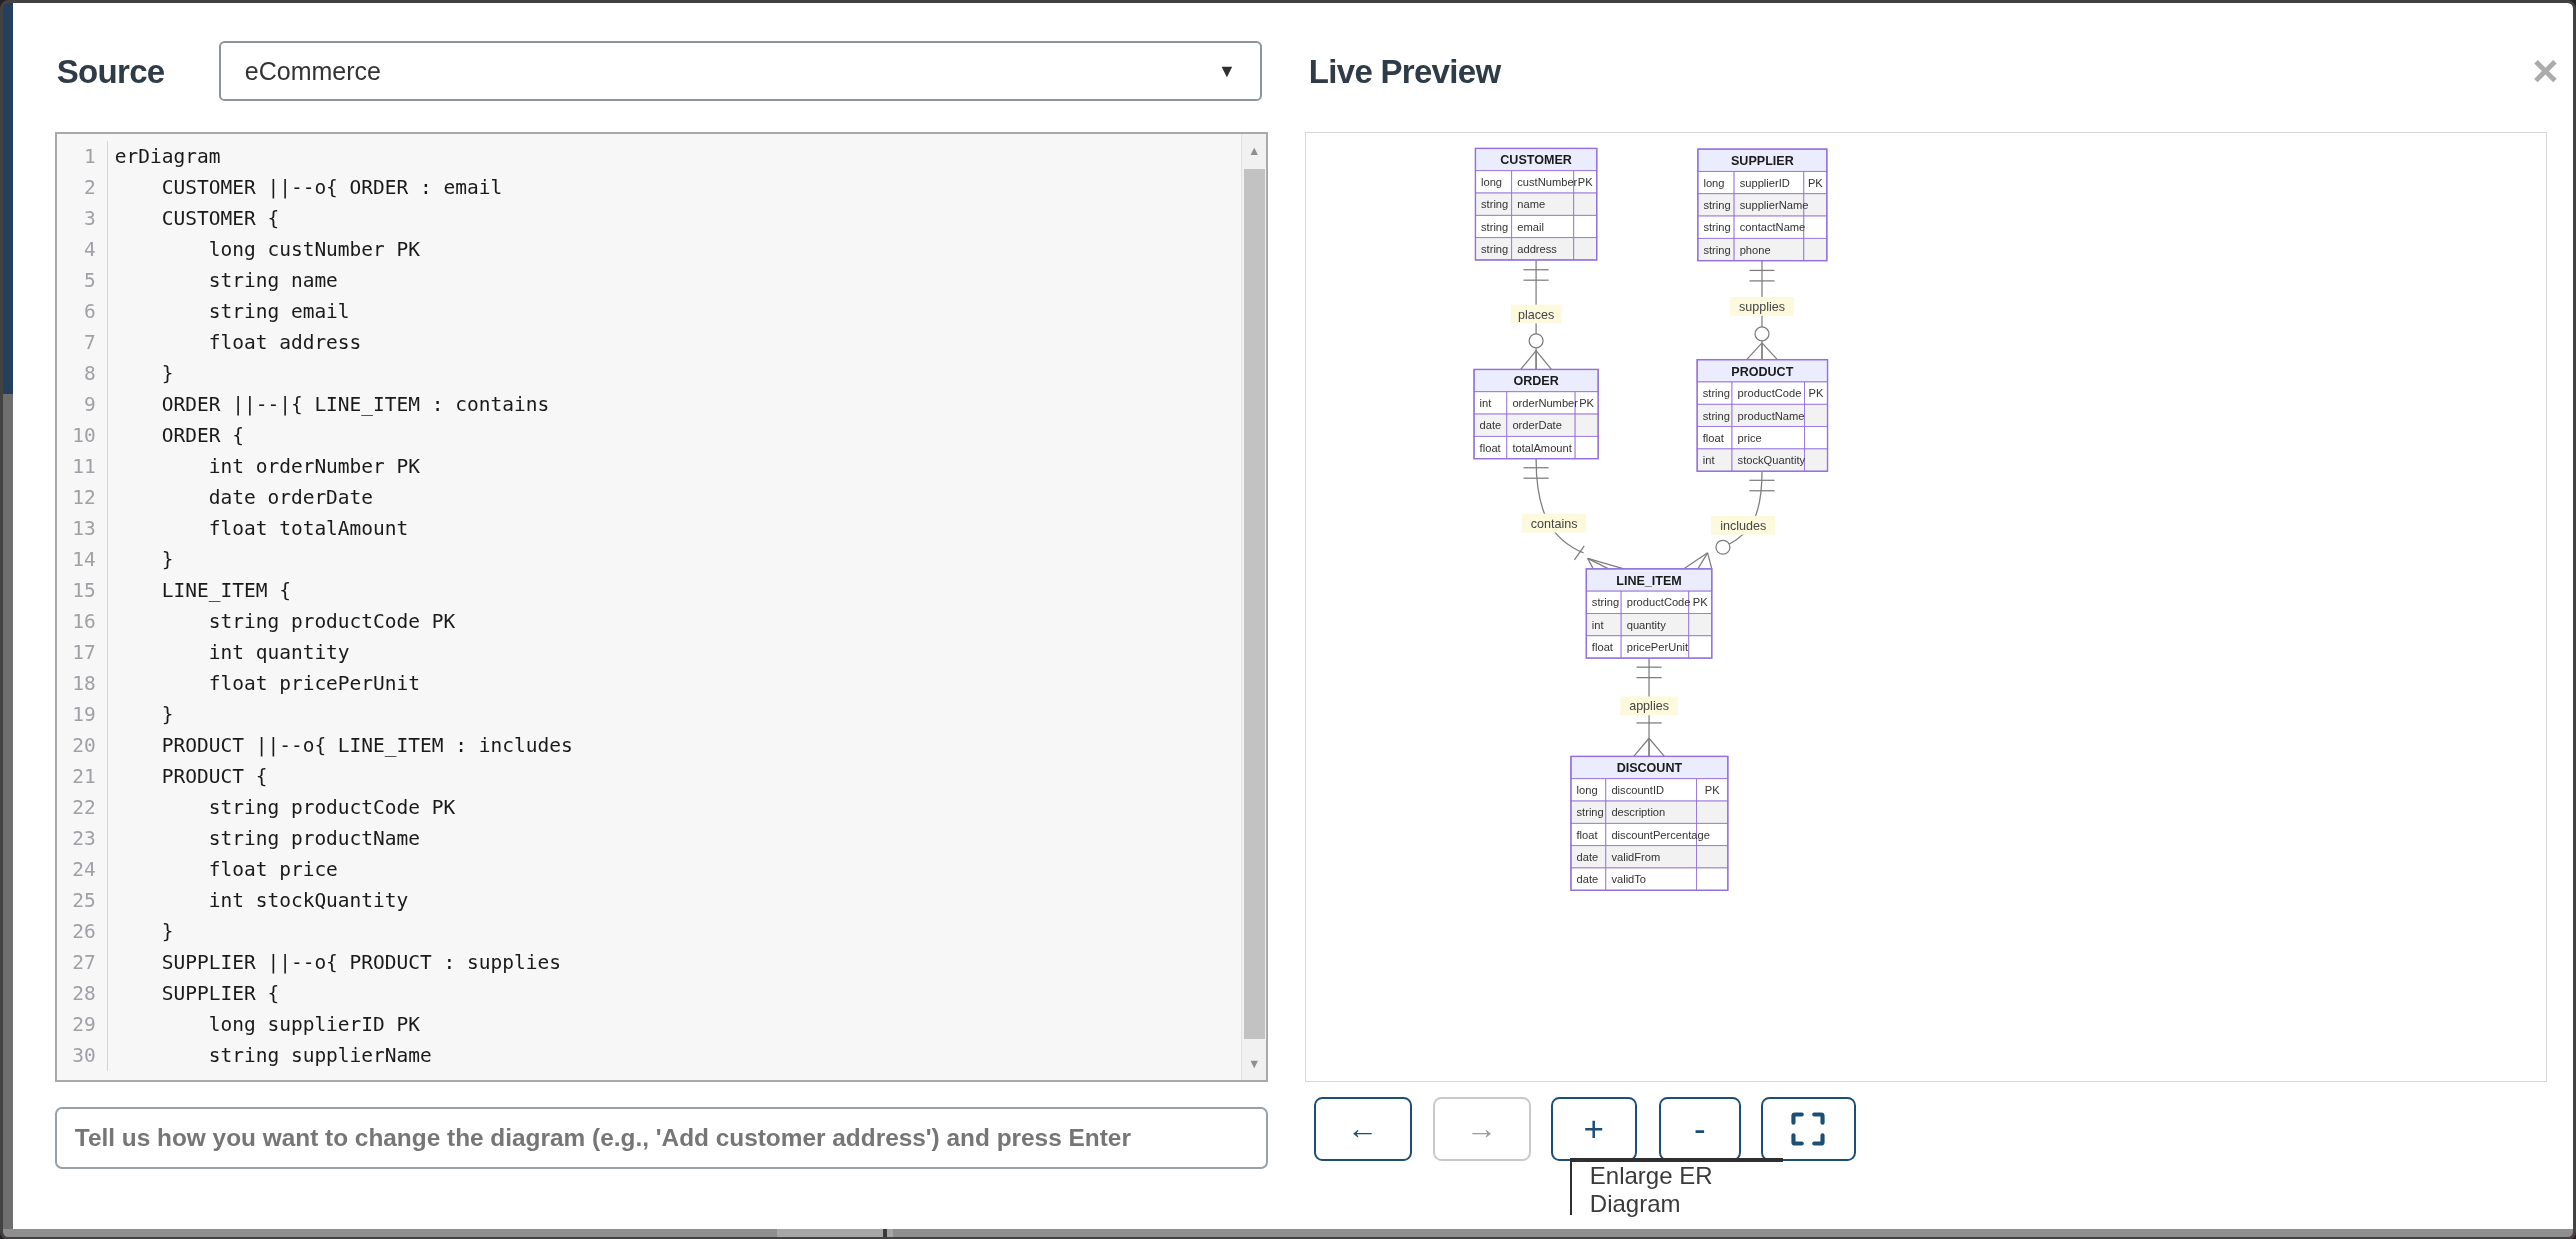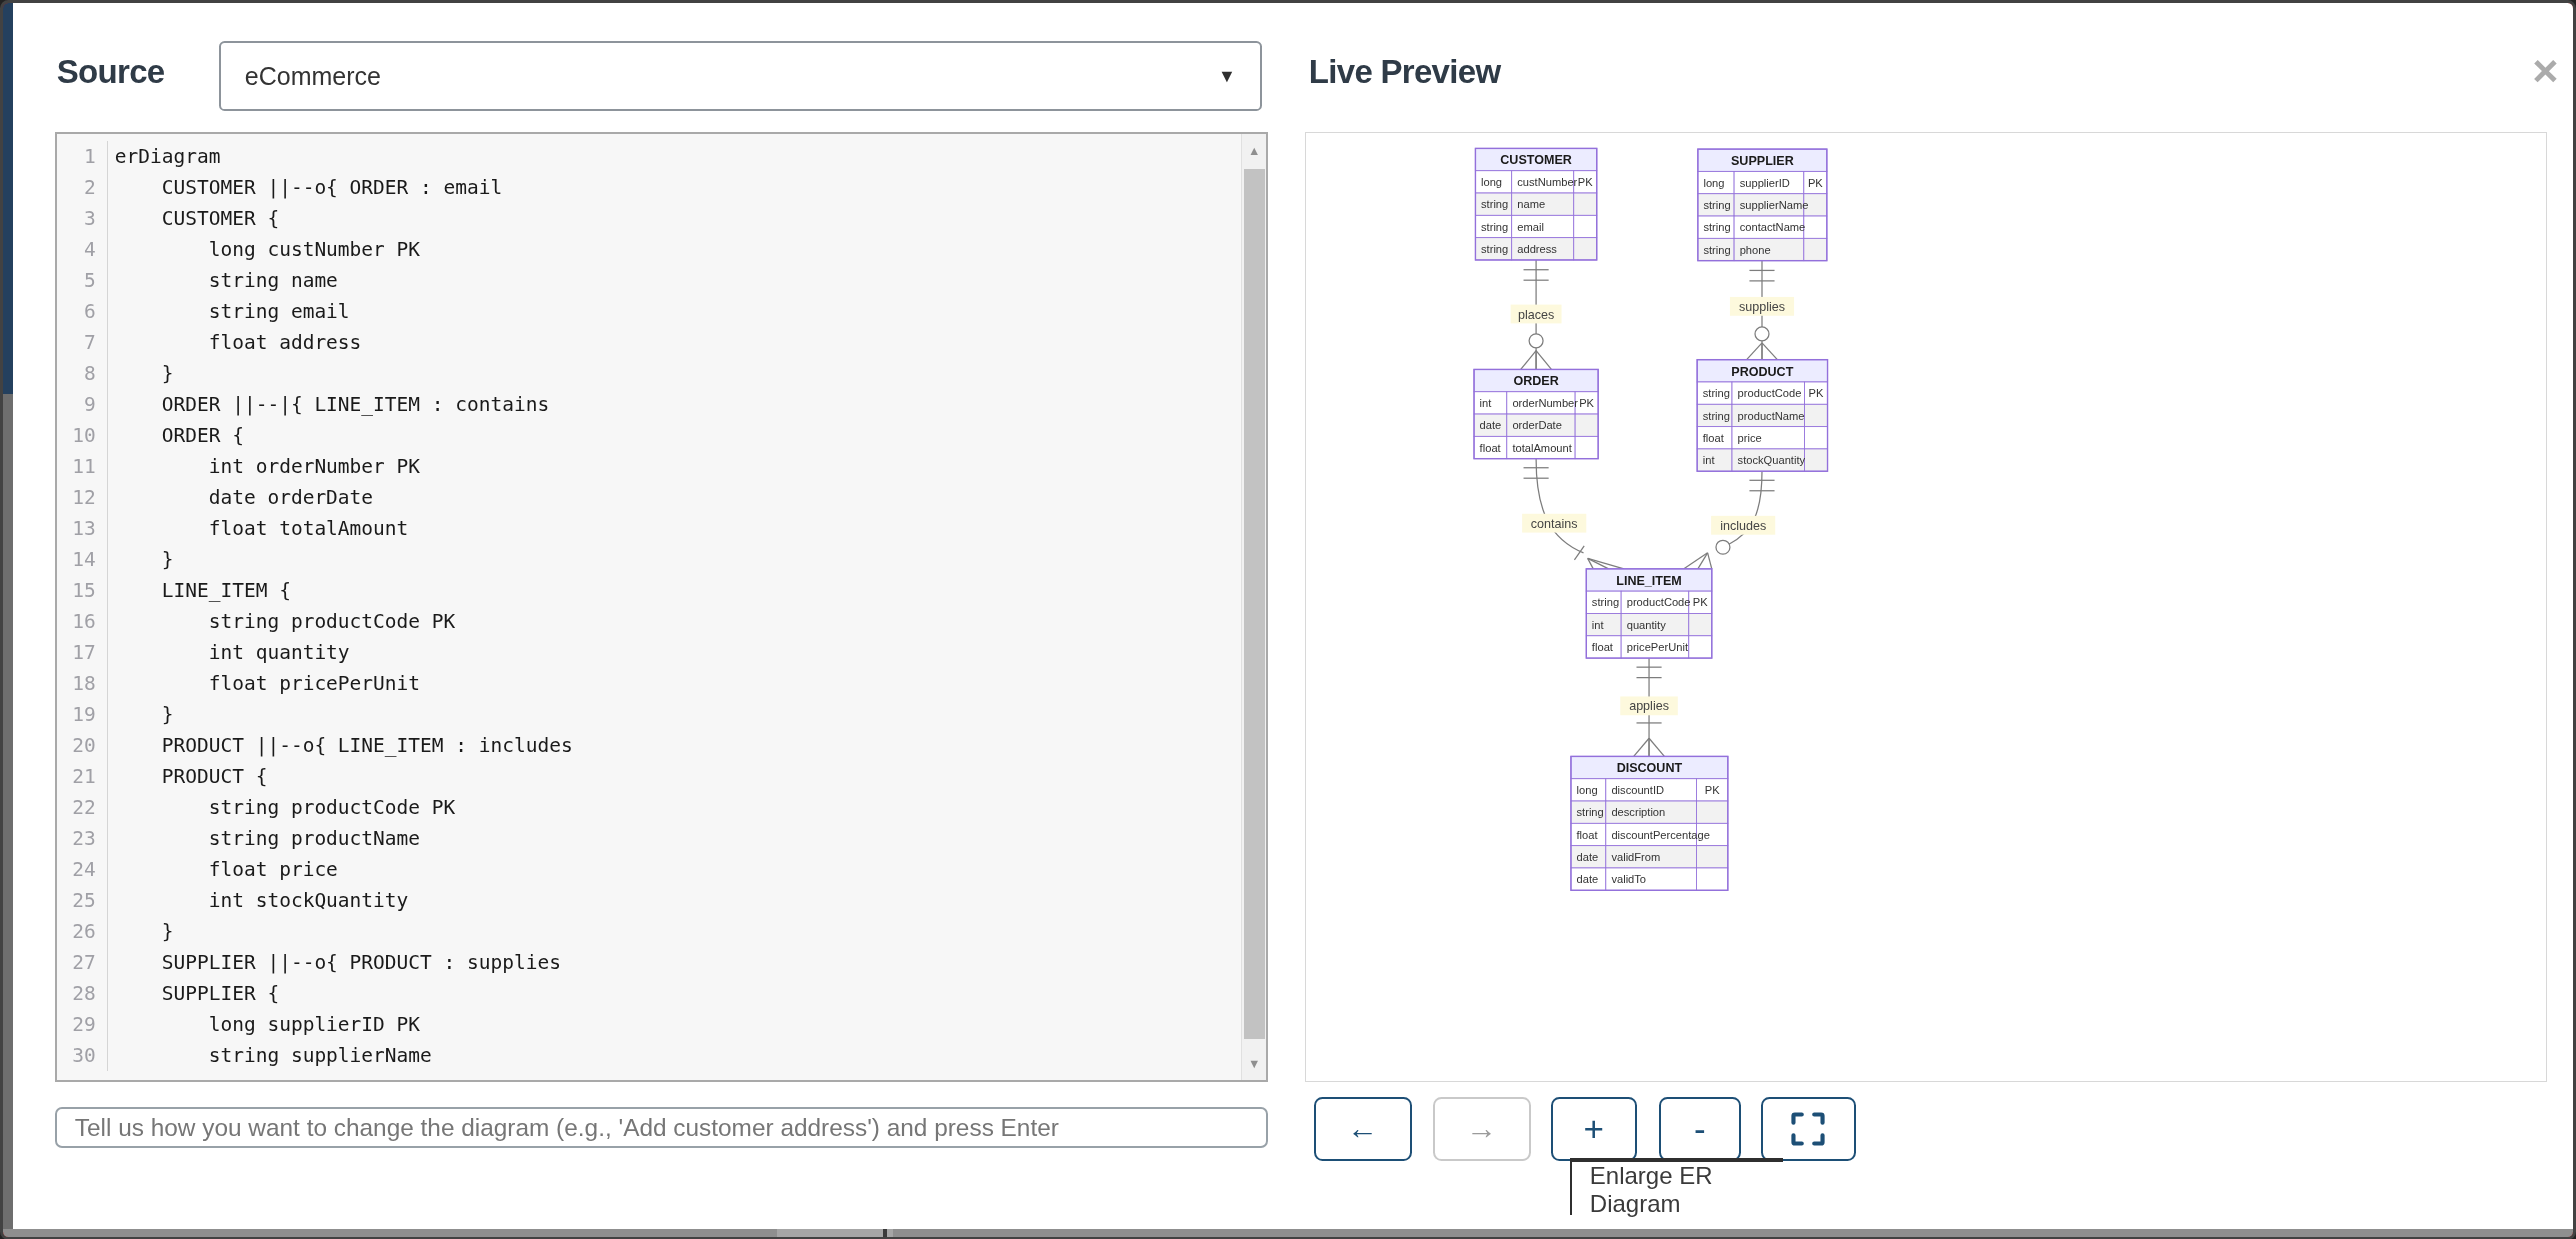--- a/index.html
+++ b/index.html
@@ -12,21 +12,21 @@
   .bg-left-gray{position:absolute;left:0;top:391px;width:9.8px;height:835px;background:#6e6e6e;}
   .bg-bottom{position:absolute;left:0;top:1226px;width:100%;height:14px;background:#8f8f8f;}
   .bg-bottom-seg{position:absolute;left:774px;top:1226px;width:116px;height:14px;background:#a6a6a6;}
   .bg-bottom-tick{position:absolute;left:880px;top:1226px;width:3.5px;height:14px;background:#3a3a3a;}
   .modal{position:absolute;left:9.8px;top:0;width:2566px;height:1226px;background:#ffffff;}
 
   .panel-heading{position:absolute;font-size:33px;font-weight:bold;color:#2f3b47;letter-spacing:-0.7px;}
   #source-heading{left:44px;top:50px;}
   #preview-heading{left:1296px;top:50px;}
 
-  .dropdown{position:absolute;left:206px;top:38px;width:1043px;height:70px;background:#fff;
+  .dropdown{position:absolute;left:206px;top:38px;width:1043px;height:60px;background:#fff;
     border:2.1px solid #8d949b;border-radius:5.6px;display:flex;align-items:center;
     padding:0 24px;cursor:pointer;}
   .dropdown .value{font-size:25px;color:#333;flex:1;}
   .dropdown .caret{font-size:18px;color:#2f2f2f;}
 
   .close-x{position:absolute;left:2501px;top:36px;width:63px;height:63px;display:flex;
     align-items:center;justify-content:center;font-size:45px;font-weight:bold;color:#ababab;cursor:pointer;}
 
   
   .editor{position:absolute;left:42px;top:129px;width:1213px;height:950px;background:#f7f7f7;
@@ -39,23 +39,23 @@
   .code-row .code{padding-left:7px;color:#1a1a1a;}
   .vscroll{position:absolute;right:0;top:0;width:25px;height:100%;background:#f1f1f1;
     border-left:0.7px solid #e0e0e0;}
   .vscroll .arrow{position:absolute;left:0;width:25px;height:33px;display:flex;align-items:center;
     justify-content:center;color:#8f8f8f;font-size:12.6px;}
   .vscroll .up{top:0;}
   .vscroll .down{bottom:0;}
   .vscroll .thumb{position:absolute;left:2.1px;top:35px;width:21px;height:870px;background:#c2c2c2;}
 
   
-  .chat-input{position:absolute;left:42px;top:1104px;width:1213px;height:41px;
+  .chat-input{position:absolute;left:42px;top:1104px;width:1213px;height:62px;
     border:2.1px solid #98a1a8;border-radius:7px;background:#fff;padding:0 18px;
-    font-family:"Liberation Sans",sans-serif;font-size:24.4px;color:#333;outline:none;}
+    font-family:"Liberation Sans",sans-serif;font-size:24.4px;color:#333;outline:none;font-weight:bold;}
   .chat-input::placeholder{color:#767676;opacity:1;}
 
   
   .preview-box{position:absolute;left:1292px;top:129px;width:1242px;height:950px;
     background:#fff;border:1.4px solid #d8d8d8;}
   .preview-box svg{position:absolute;left:0;top:0;}
 
   
   .toolbar-btn{position:absolute;top:1094px;height:64px;background:#fff;border:2.8px solid #1d4f76;
     border-radius:8.4px;display:flex;align-items:center;justify-content:center;

